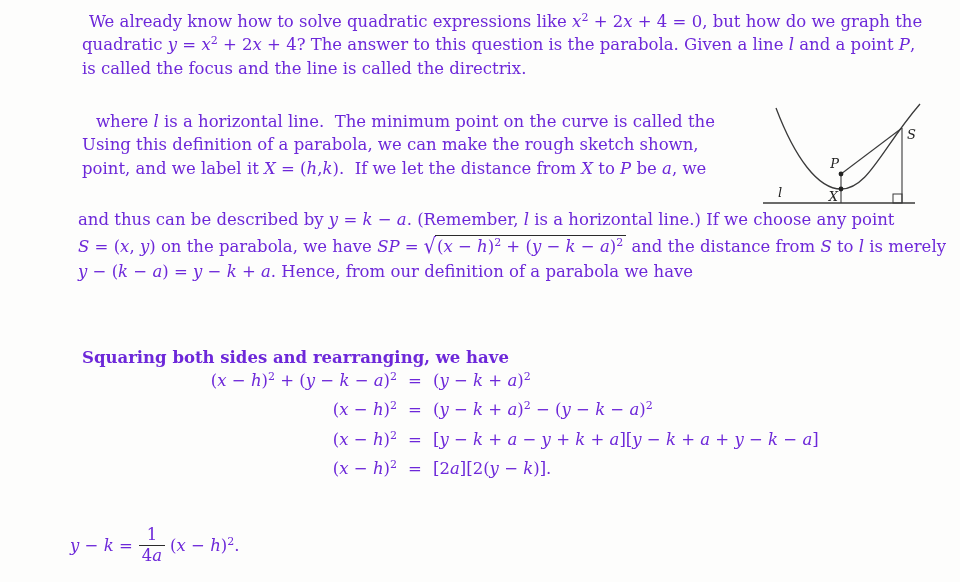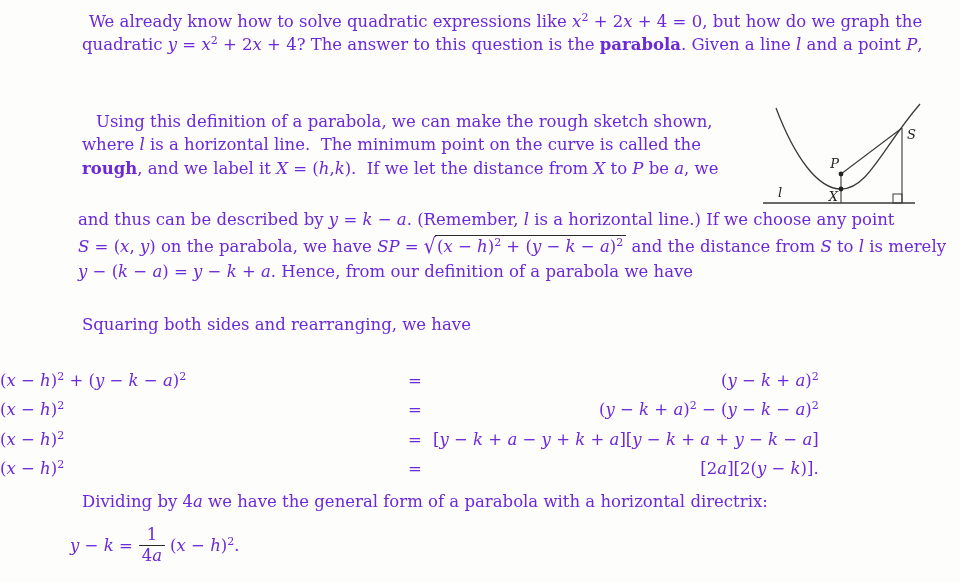--- a/index.html
+++ b/index.html
@@ -7,51 +7,52 @@
     position:relative;width:960px;height:582px;background:#fdfdfc;
     font-family:"DejaVu Serif","Liberation Serif",serif;
     color:#6d28d9;font-size:16.5px;overflow:hidden;
   }
   .blk{position:absolute;white-space:nowrap;}
   .tline{line-height:23.4px;}
   #p2b .tline{line-height:25.6px;}
   #p1 .tline:first-child{text-indent:7px;}
   #p2a .tline:first-child{text-indent:14px;}
   i.v{font-style:italic;}
-  b{font-weight:bold;}
+  b{font-weight:normal;}
   sup.sp{font-size:11px;vertical-align:6px;line-height:0;}
   .sqrt{white-space:nowrap;}
   .rad{display:inline-block;font-style:normal;font-size:19px;transform:translateY(1px) scaleY(1.12);transform-origin:50% 78%;margin-right:-1px;}
   .vinc{display:inline-block;border-top:1.4px solid #2a2a2a;padding:0 3px 0 2px;line-height:21px;}
   .eqcenter{left:70px;width:858px;text-align:center;}
   table.deriv{position:absolute;left:0;top:366px;border-collapse:collapse;white-space:nowrap;}
   table.deriv td{padding:0;line-height:29.4px;}
-  td.lhs{width:397px;text-align:left;}
+  td.lhs{width:397px;text-align:right;}
   td.eqc{width:36px;text-align:center;}
-  td.rhs{text-align:right;}
+  td.rhs{text-align:left;}
   #eqfinal{top:517px;height:56px;display:flex;justify-content:flex-start;align-items:center;}
   .frac{display:inline-flex;flex-direction:column;align-items:center;margin:0 5px 0 6px;line-height:1.08;}
   .frac .num{display:block;padding:0 2px 1px;}
   .frac .den{display:block;border-top:1.4px solid #2a2a2a;padding:1px 3px 0;}
   svg text{font-family:"DejaVu Serif","Liberation Serif",serif;font-style:italic;font-size:13px;fill:#222;}
 </style>
 </head>
 <body>
 
 <div class="page">
 
   <div id="p1" class="blk" style="left:82px;top:10px;">
       <div class="tline">We already know how to solve quadratic expressions like <i class="v">x</i><sup class="sp">2</sup> + 2<i class="v">x</i> + 4 = 0, but how do we graph the</div>
       <div class="tline">quadratic <i class="v">y</i> = <i class="v">x</i><sup class="sp">2</sup> + 2<i class="v">x</i> + 4? The answer to this question is the <b>parabola</b>. Given a line <i class="v">l</i> and a point <i class="v">P</i>,</div>
+      <div class="tline">is called the <b>focus</b> and the line is called the <b>directrix</b>.</div>
     </div>
 
   <div id="p2a" class="blk" style="left:82px;top:110px;">
+      <div class="tline">where <i class="v">l</i> is a horizontal line.&nbsp; The minimum point on the curve is called the</div>
       <div class="tline">Using this definition of a parabola, we can make the rough sketch shown,</div>
-      <div class="tline">where <i class="v">l</i> is a horizontal line.&nbsp; The minimum point on the curve is called the</div>
-      <div class="tline"><b>rough</b>, and we label it <i class="v">X</i> = (<i class="v">h</i>,<i class="v">k</i>).&nbsp; If we let the distance from <i class="v">X</i> to <i class="v">P</i> be <i class="v">a</i>, we</div>
+      <div class="tline"><b>point</b>, and we label it <i class="v">X</i> = (<i class="v">h</i>,<i class="v">k</i>).&nbsp; If we let the distance from <i class="v">X</i> to <i class="v">P</i> be <i class="v">a</i>, we</div>
     </div>
 
   <svg class="blk" style="left:760px;top:96px;" width="200" height="120" viewBox="0 0 200 120">
     <path d="M 16 12 C 35 62 58 93 81 93 C 108 93 122 52 160 8" fill="none" stroke="#3a3a3a" stroke-width="1.3"></path>
     <line x1="3" y1="107" x2="155" y2="107" stroke="#3a3a3a" stroke-width="1.3"></line>
     <line x1="81" y1="78" x2="81" y2="107" stroke="#3a3a3a" stroke-width="1.1"></line>
     <line x1="81" y1="78" x2="142" y2="32" stroke="#3a3a3a" stroke-width="1.1"></line>
     <line x1="142" y1="32" x2="142" y2="107" stroke="#3a3a3a" stroke-width="1.1"></line>
     <rect x="133" y="98" width="9" height="9" fill="none" stroke="#3a3a3a" stroke-width="1"></rect>
     <circle cx="81" cy="78" r="2.4" fill="#222"></circle>
@@ -62,21 +63,21 @@
     <text x="147" y="43" text-anchor="start">S</text>
   </svg>
 
   <div id="p2b" class="blk" style="left:78px;top:207px;">
       <div class="tline">and thus can be described by <i class="v">y</i> = <i class="v">k</i> − <i class="v">a</i>. (Remember, <i class="v">l</i> is a horizontal line.)&nbsp;If we choose any point</div>
       <div class="tline"><i class="v">S</i> = (<i class="v">x</i>, <i class="v">y</i>) on the parabola, we have <i class="v">SP</i> = <span class="sqrt"><span class="rad">√</span><span class="vinc">(<i class="v">x</i> − <i class="v">h</i>)<sup class="sp">2</sup> + (<i class="v">y</i> − <i class="v">k</i> − <i class="v">a</i>)<sup class="sp">2</sup></span></span> and the distance from <i class="v">S</i> to <i class="v">l</i> is merely</div>
       <div class="tline"><i class="v">y</i> − (<i class="v">k</i> − <i class="v">a</i>) = <i class="v">y</i> − <i class="v">k</i> + <i class="v">a</i>. Hence, from our definition of a parabola we have</div>
     </div>
 
 
-  <div class="blk tline" style="left:82px;top:313px;">Squaring both sides and rearranging, we have</div>
+  <div class="blk tline" style="left:82px;top:346px;font-weight:bold;">Squaring both sides and rearranging, we have</div>
 
   <table class="deriv">
     <tbody>
         <tr>
       <td class="lhs">(<i class="v">x</i> − <i class="v">h</i>)<sup class="sp">2</sup> + (<i class="v">y</i> − <i class="v">k</i> − <i class="v">a</i>)<sup class="sp">2</sup></td>
       <td class="eqc">=</td>
       <td class="rhs">(<i class="v">y</i> − <i class="v">k</i> + <i class="v">a</i>)<sup class="sp">2</sup></td>
     </tr>
     <tr>
       <td class="lhs">(<i class="v">x</i> − <i class="v">h</i>)<sup class="sp">2</sup></td>
@@ -89,21 +90,20 @@
       <td class="rhs">[<i class="v">y</i> − <i class="v">k</i> + <i class="v">a</i> − <i class="v">y</i> + <i class="v">k</i> + <i class="v">a</i>][<i class="v">y</i> − <i class="v">k</i> + <i class="v">a</i> + <i class="v">y</i> − <i class="v">k</i> − <i class="v">a</i>]</td>
     </tr>
     <tr>
       <td class="lhs">(<i class="v">x</i> − <i class="v">h</i>)<sup class="sp">2</sup></td>
       <td class="eqc">=</td>
       <td class="rhs">[2<i class="v">a</i>][2(<i class="v">y</i> − <i class="v">k</i>)].</td>
     </tr>
   </tbody>
     </table>
 
-  <div class="blk tline" style="left:82px;top:490px;">Dividing by 4<i class="v">a</i> we have the general form of a parabola with a horizontal directrix:</div>
 
   <div id="eqfinal" class="blk eqcenter">
     <span><i class="v">y</i> − <i class="v">k</i> =</span>
     <span class="frac">
       <span class="num">1</span>
       <span class="den">4<i class="v">a</i></span>
     </span>
     <span>(<i class="v">x</i> − <i class="v">h</i>)<sup class="sp">2</sup>.</span>
   </div>
 

